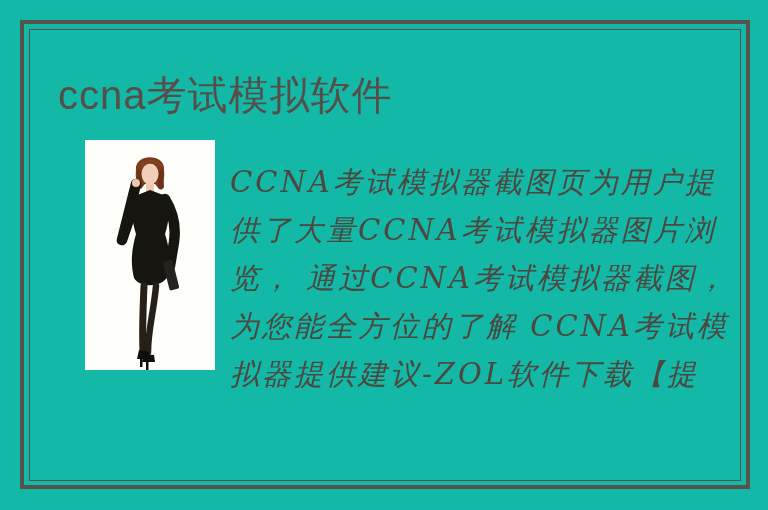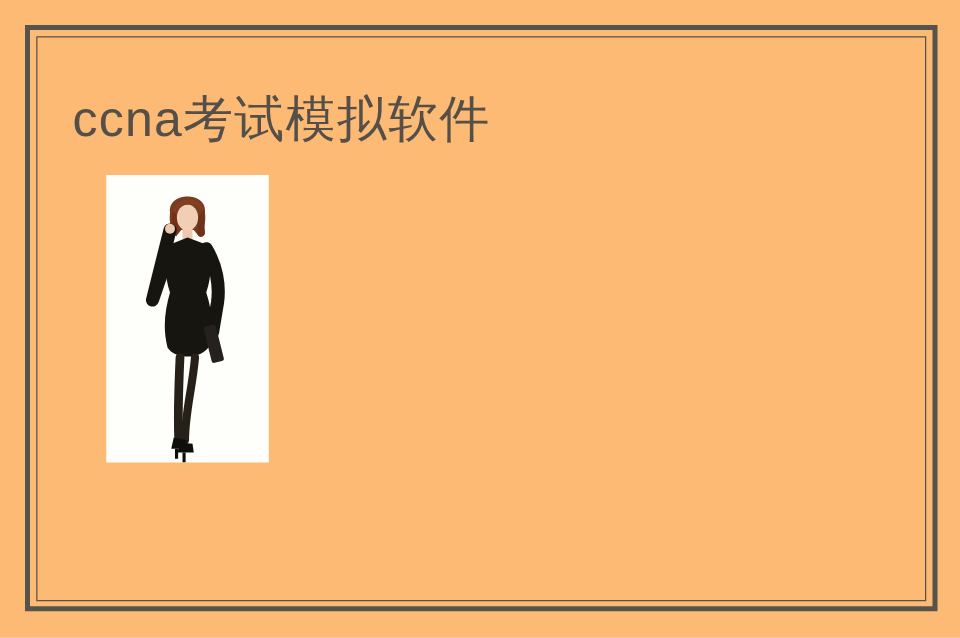--- a/index.html
+++ b/index.html
@@ -3,21 +3,21 @@
 <meta charset="utf-8">
 <style>
   html, body {
     margin: 0;
     padding: 0;
   }
   .page {
     position: relative;
     width: 768px;
     height: 510px;
-    background: #fdba74;
+    background: #14b8a6;
     overflow: hidden;
     font-family: "Liberation Sans", sans-serif;
   }
   .frame-outer {
     position: absolute;
     left: 20px;
     top: 20px;
     width: 730px;
     height: 469px;
     border: 4px solid #56534A;
@@ -112,14 +112,21 @@
       <path d="M59,146 C58,168 57,190 58,212" fill="none" stroke="#262019" stroke-width="7" stroke-linecap="round"></path>
       <path d="M71,146 C69,170 63,190 63,212" fill="none" stroke="#262019" stroke-width="6.5" stroke-linecap="round"></path>
 
       <path d="M54,210 L64,212 L65,219 L52,219 Z" fill="#0F0E0C"></path>
       <rect x="55" y="219" width="2.5" height="8" fill="#0F0E0C"></rect>
       <path d="M59,214 L69,215 L70,222 L57,222 Z" fill="#0F0E0C"></path>
       <rect x="61" y="222" width="2.5" height="8" fill="#0F0E0C"></rect>
     </svg>
   </div>
 
+  <div class="article">
+    <div class="line">CCNA考试模拟器截图页为用户提</div>
+    <div class="line">供了大量CCNA考试模拟器图片浏</div>
+    <div class="line">览， 通过CCNA考试模拟器截图，</div>
+    <div class="line">为您能全方位的了解 CCNA考试模</div>
+    <div class="line">拟器提供建议-ZOL软件下载【提</div>
+  </div>
 
 </div>
 
 </body></html>

